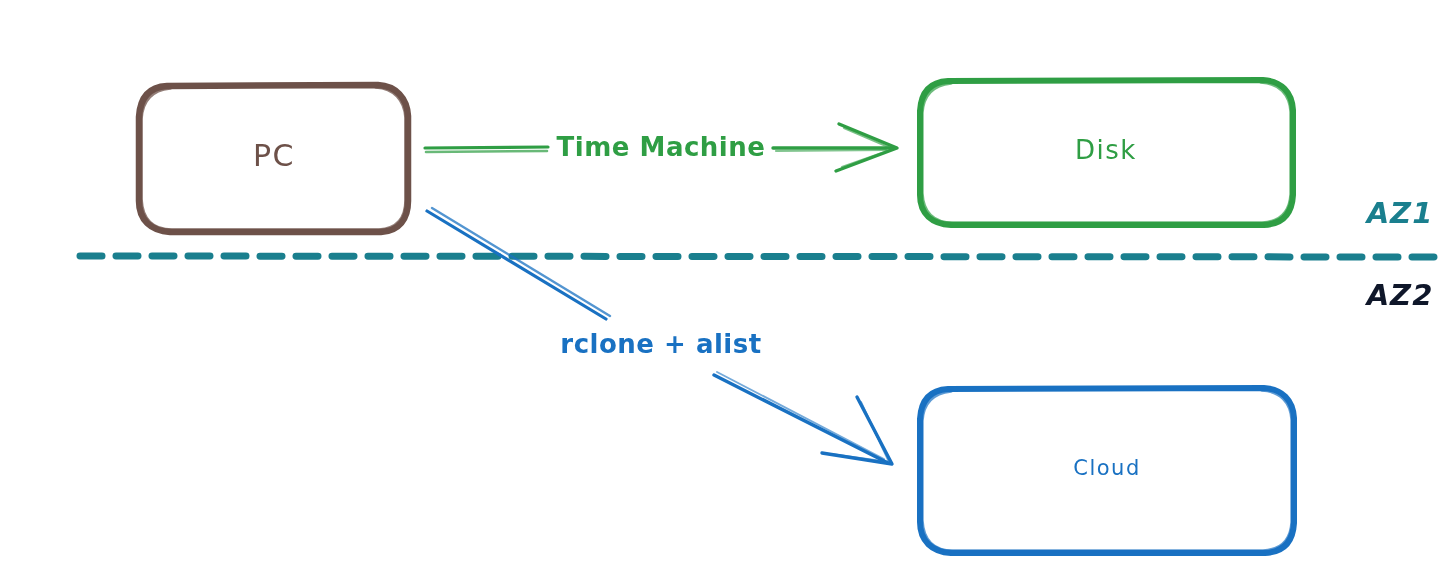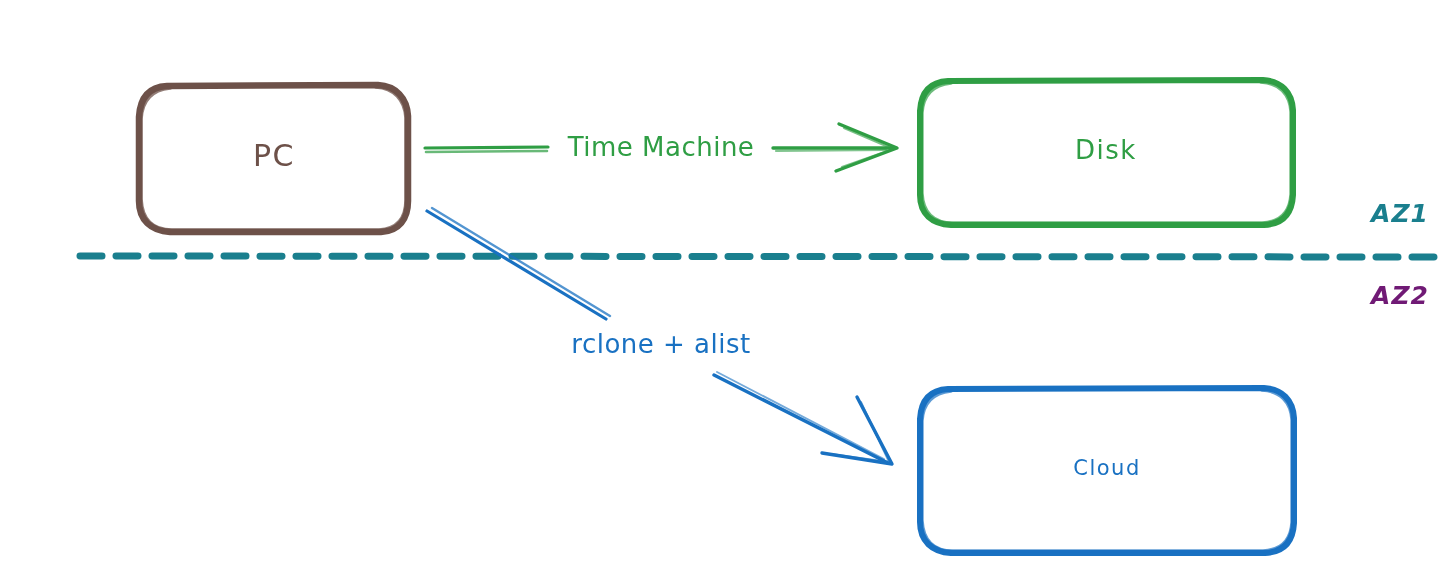--- a/index.html
+++ b/index.html
@@ -34,36 +34,37 @@
     white-space: nowrap;
     transform: translate(-50%, -50%);
     pointer-events: none;
   }
   .edge-label {
     position: absolute;
     font-family: "DejaVu Sans", sans-serif;
     white-space: nowrap;
     transform: translate(-50%, -50%);
     pointer-events: none;
+    font-weight: bold;
   }
   .zone-label {
     position: absolute;
     font-family: "DejaVu Sans", sans-serif;
     font-style: italic;
     font-weight: 600;
     white-space: nowrap;
     transform: translate(-50%, -50%);
     pointer-events: none;
   }
   .label-pc     { font-size: 30px; }
   .label-disk   { font-size: 26px; }
   .label-cloud  { font-size: 21px; }
   .label-tm     { font-size: 26px; letter-spacing: 0.5px; }
   .label-rclone { font-size: 26px; letter-spacing: 0.5px; }
-  .label-az     { font-size: 25px; letter-spacing: 1px; }
+  .label-az     { font-size: 29px; letter-spacing: 1px; }
   .hit {
     position: absolute;
     background: transparent;
   }
 </style>
 </head>
 <body>
 
 <div id="canvas">
 
@@ -163,19 +164,19 @@
   <div class="node-label label-disk" style="left:1070px; top:150px; color:#2f9e44;">Disk</div>
 
   <div class="node-label label-cloud" style="left:1071px; top:468px; color:#1971c2;">Cloud</div>
 
   <div class="edge-label label-tm" style="left:625px; top:147px; color:#2f9e44;">Time Machine</div>
 
   <div class="edge-label label-rclone" style="left:625px; top:344px; color:#1971c2;">rclone + alist</div>
 
   <div class="zone-label label-az" style="left:1364px; top:213px; color:#1a7f8e;">AZ1</div>
 
-  <div class="zone-label label-az" style="left:1364px; top:295px; color:#701a75;">AZ2</div>
+  <div class="zone-label label-az" style="left:1364px; top:295px; color:#0f172a;">AZ2</div>
 
   <div class="hit" style="left:103px; top:85px; width:269px; height:147px;"></div>
   <div class="hit" style="left:884px; top:80px; width:373px; height:145px;"></div>
   <div class="hit" style="left:884px; top:388px; width:374px; height:165px;"></div>
 
 </div>
 
 </body></html>

